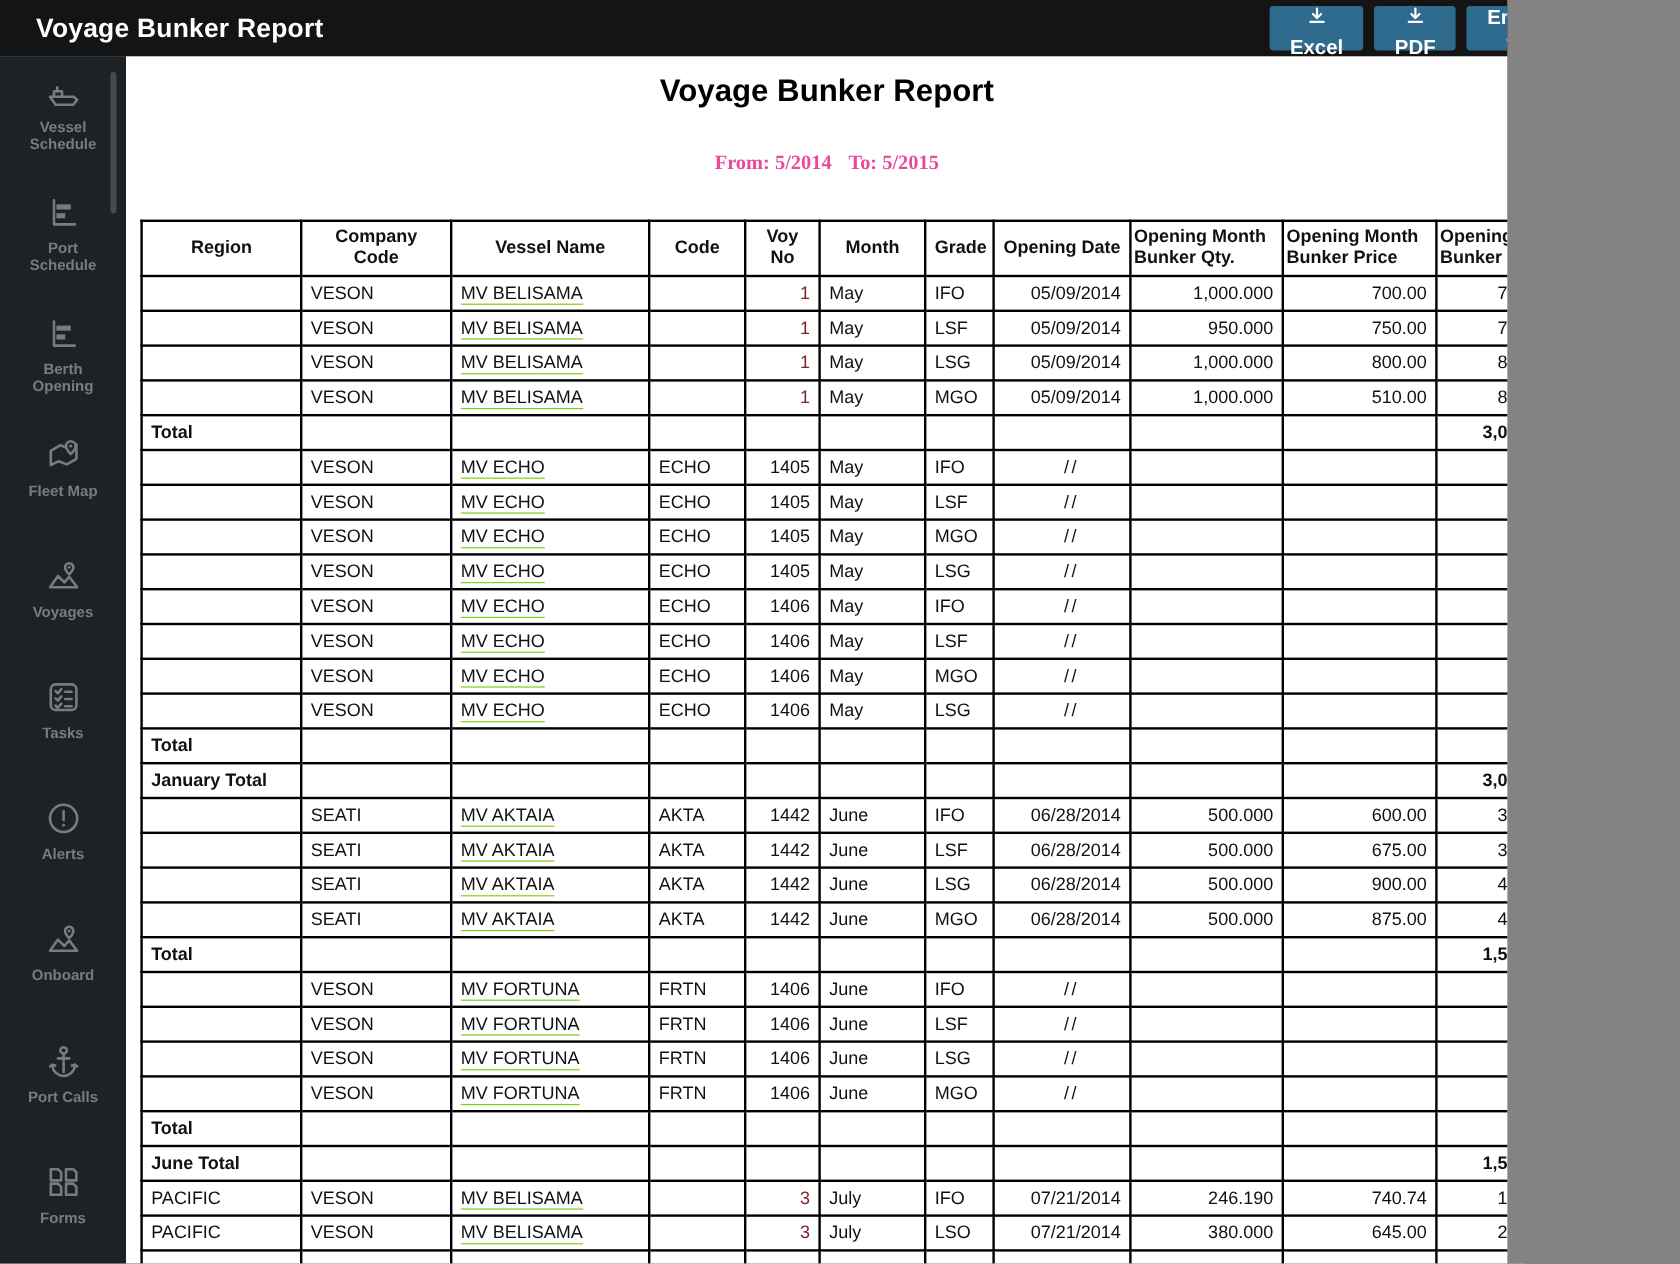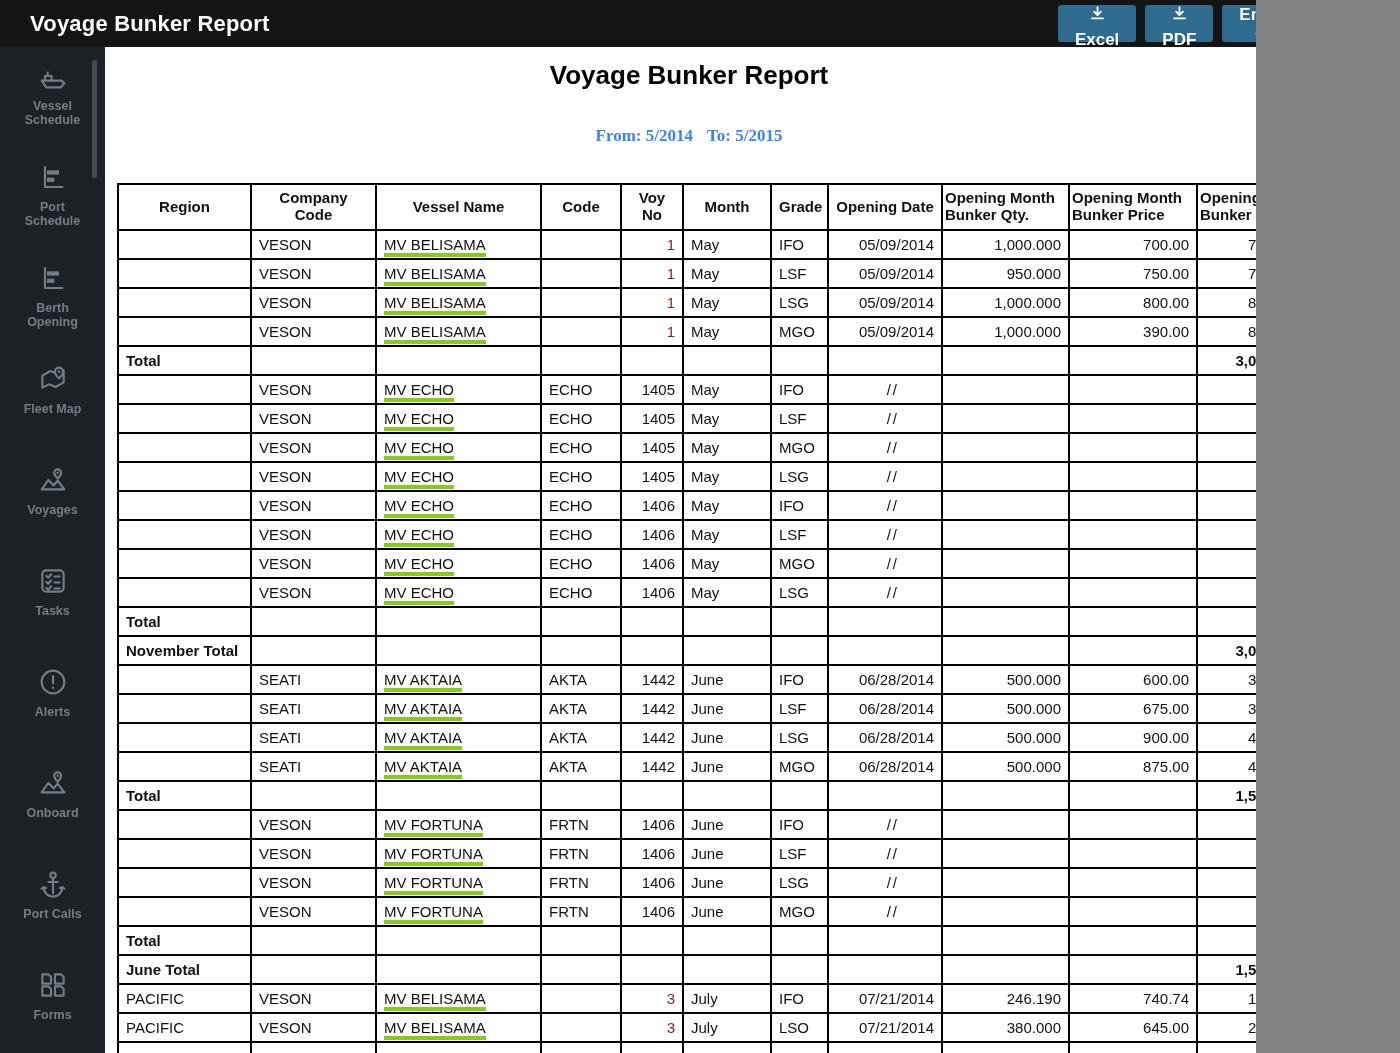--- a/index.html
+++ b/index.html
@@ -33,39 +33,39 @@
   .side-scrollthumb { position:absolute; left:92px; top:13px; width:5px; height:118px;
                       background:#454b51; border-radius:3px; }
 
   
   .report { position:absolute; left:105px; top:47px; width:1168px; height:1006px;
             background:#ffffff; overflow:hidden; }
   .report-title { position:absolute; top:13px; left:0; width:1168px; text-align:center;
                   font-size:26px; font-weight:bold; color:#000; }
   .report-daterange { position:absolute; top:79px; left:0; width:1168px; text-align:center;
                       font-family:"Liberation Serif", serif; font-weight:bold; font-size:17px;
-                      color:#3b82f6; }
+                      color:#ec4899; }
   .report-daterange .gap { display:inline-block; width:14px; }
 
   .table-wrap { position:absolute; left:12px; top:136px; }
   table.report-table { border-collapse:collapse; table-layout:fixed; width:1213px;
                        font-size:15px; color:#111; }
   .report-table td, .report-table th { border:2px solid #000; height:29px; padding:0 7px;
                        white-space:nowrap; overflow:hidden; background:#fff; }
   .report-table th { height:46px; font-weight:bold; font-size:15px; line-height:1.12;
                      text-align:center; white-space:normal; }
   .report-table th.center { text-align:left; padding:0 2px; }
   col.c0{width:133px} col.c1{width:125px} col.c2{width:165px} col.c3{width:80px}
   col.c4{width:62px}  col.c5{width:88px}  col.c6{width:57px}  col.c7{width:114px}
   col.c8{width:127px} col.c9{width:128px} col.c10{width:134px}
   td.al{text-align:left} td.ar{text-align:right}
   td.bold{font-weight:bold}
   td.accent{color:#7b2626}
   td.empty-date{padding-right:42px; letter-spacing:2px;}
-  .vessel-link{border-bottom:4px solid #84cc16; cursor:pointer;}
+  .vessel-link{border-bottom:1px solid #84cc16; cursor:pointer;}
 
   
   .vscroll { position:absolute; left:1273px; top:47px; width:18px; height:1006px;
              background:#fafafa; border-left:1px solid #cfcfcf; }
   .vscroll .arrow-up { position:absolute; top:4px; left:0; width:18px; height:16px;
              color:#707070; font-size:9px; text-align:center; line-height:16px; cursor:pointer; }
   .vscroll .thumb { position:absolute; top:28px; left:2px; width:14px; height:390px;
              background:#c8c8c8; border-radius:2px; cursor:pointer; }
   .gray-top { position:absolute; left:1291px; top:47px; width:109px; height:55px; background:#9d9d9d; }
   .gray-bottom { position:absolute; left:1291px; top:102px; width:109px; height:951px; background:#838383; }
@@ -299,21 +299,21 @@
             <tr>
               <td class="al"></td>
               <td class="al">VESON</td>
               <td class="al"><span class="vessel-link">MV BELISAMA</span></td>
               <td class="al"></td>
               <td class="ar accent">1</td>
               <td class="al">May</td>
               <td class="al">MGO</td>
               <td class="ar">05/09/2014</td>
               <td class="ar">1,000.000</td>
-              <td class="ar">390.00</td>
+              <td class="ar">510.00</td>
               <td class="ar">850,000.00</td>
             </tr>
             <tr>
               <td class="al bold">Total</td>
               <td class="al bold"></td>
               <td class="al bold"></td>
               <td class="al bold"></td>
               <td class="ar bold"></td>
               <td class="al bold"></td>
               <td class="al bold"></td>
@@ -433,21 +433,21 @@
               <td class="al bold"></td>
               <td class="ar bold"></td>
               <td class="al bold"></td>
               <td class="al bold"></td>
               <td class="ar bold"></td>
               <td class="ar bold"></td>
               <td class="ar bold"></td>
               <td class="ar bold"></td>
             </tr>
             <tr>
-              <td class="al bold">November Total</td>
+              <td class="al bold">January Total</td>
               <td class="al bold"></td>
               <td class="al bold"></td>
               <td class="al bold"></td>
               <td class="ar bold"></td>
               <td class="al bold"></td>
               <td class="al bold"></td>
               <td class="ar bold"></td>
               <td class="ar bold"></td>
               <td class="ar bold"></td>
               <td class="ar bold">3,062,500.00</td>

